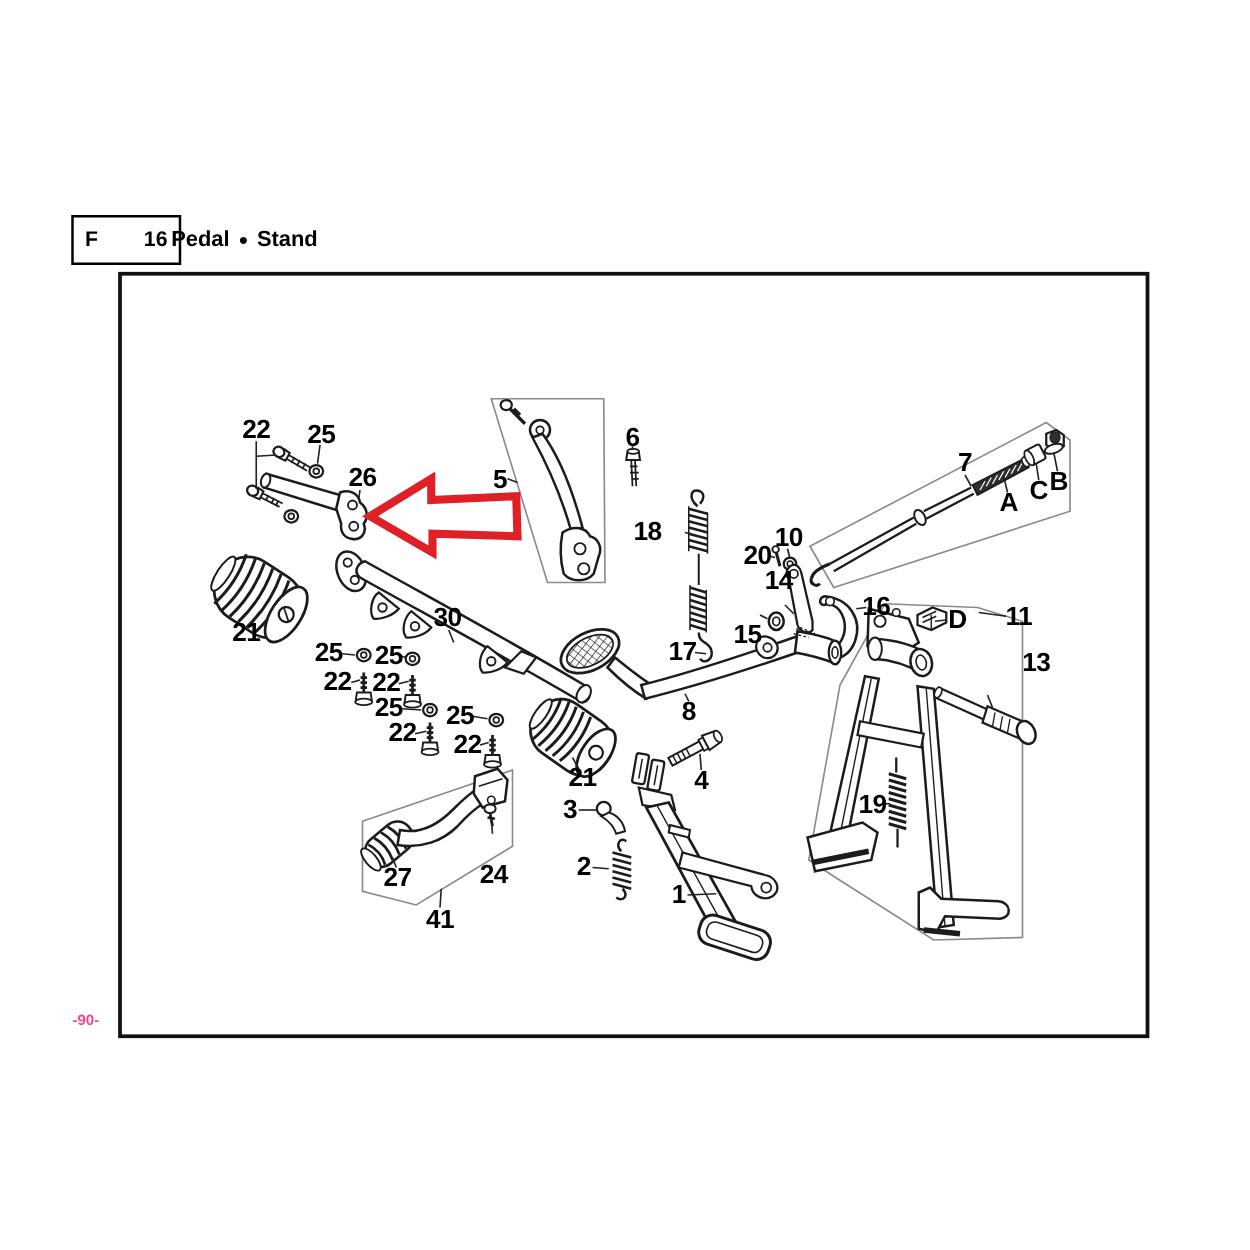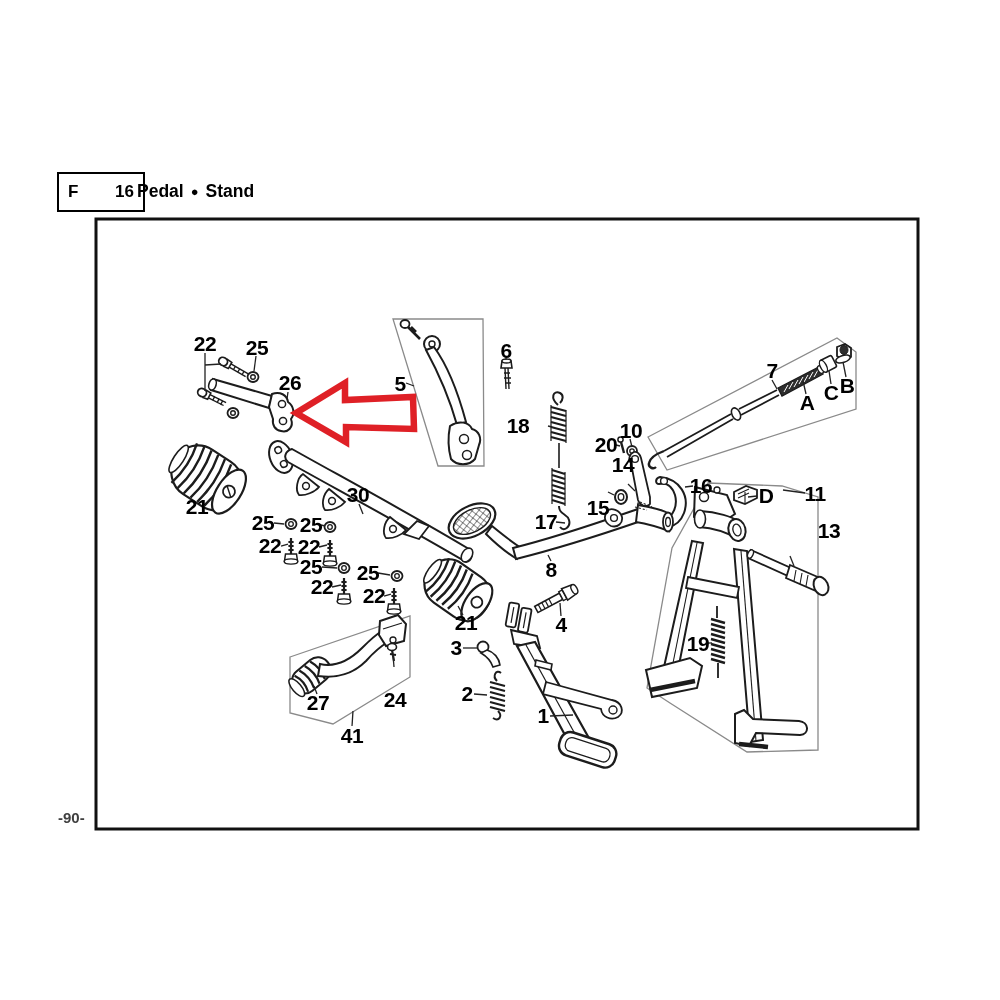--- a/index.html
+++ b/index.html
@@ -5,21 +5,21 @@
   html,body{margin:0;padding:0;background:#fff;}
   #page{position:relative;width:1000px;height:1000px;background:#fff;overflow:hidden;
         font-family:"Liberation Sans",sans-serif;}
   #header-box{position:absolute;left:57px;top:172px;width:66px;height:36px;
 ed      border:2.5px solid #000;display:flex;align-items:center;justify-content:space-between;
       padding:0 9px;font-weight:bold;font-size:17px;color:#000;}
   #header-box{border:2.5px solid #000;}
   #header-title{position:absolute;left:137px;top:181px;font-weight:bold;font-size:17.5px;
       color:#000000;display:flex;align-items:center;gap:7px;}
   #header-title .bullet{font-size:13px;line-height:17px;}
-  #page-num{position:absolute;left:58px;top:809px;font-weight:bold;font-size:15px;color:#404040;}
+  #page-num{position:absolute;left:58px;top:809px;font-weight:bold;font-size:12px;color:#ec4899;}
   #labels-layer{position:absolute;left:0;top:0;width:1000px;height:1000px;pointer-events:none;}
   .part-label{position:absolute;transform:translate(-50%,-50%);font-weight:bold;
       font-size:21px;color:#000;white-space:nowrap;letter-spacing:-0.5px;}
   svg{position:absolute;left:0;top:0;}
   .ln{stroke:#1c1c1c;fill:none;}
   .fw{fill:#fff;stroke:#1c1c1c;}
   .box{stroke:#8a8a8a;fill:none;stroke-width:1.3;}
   .leader{stroke:#222;stroke-width:1.3;fill:none;}
 </style>
 </head>

